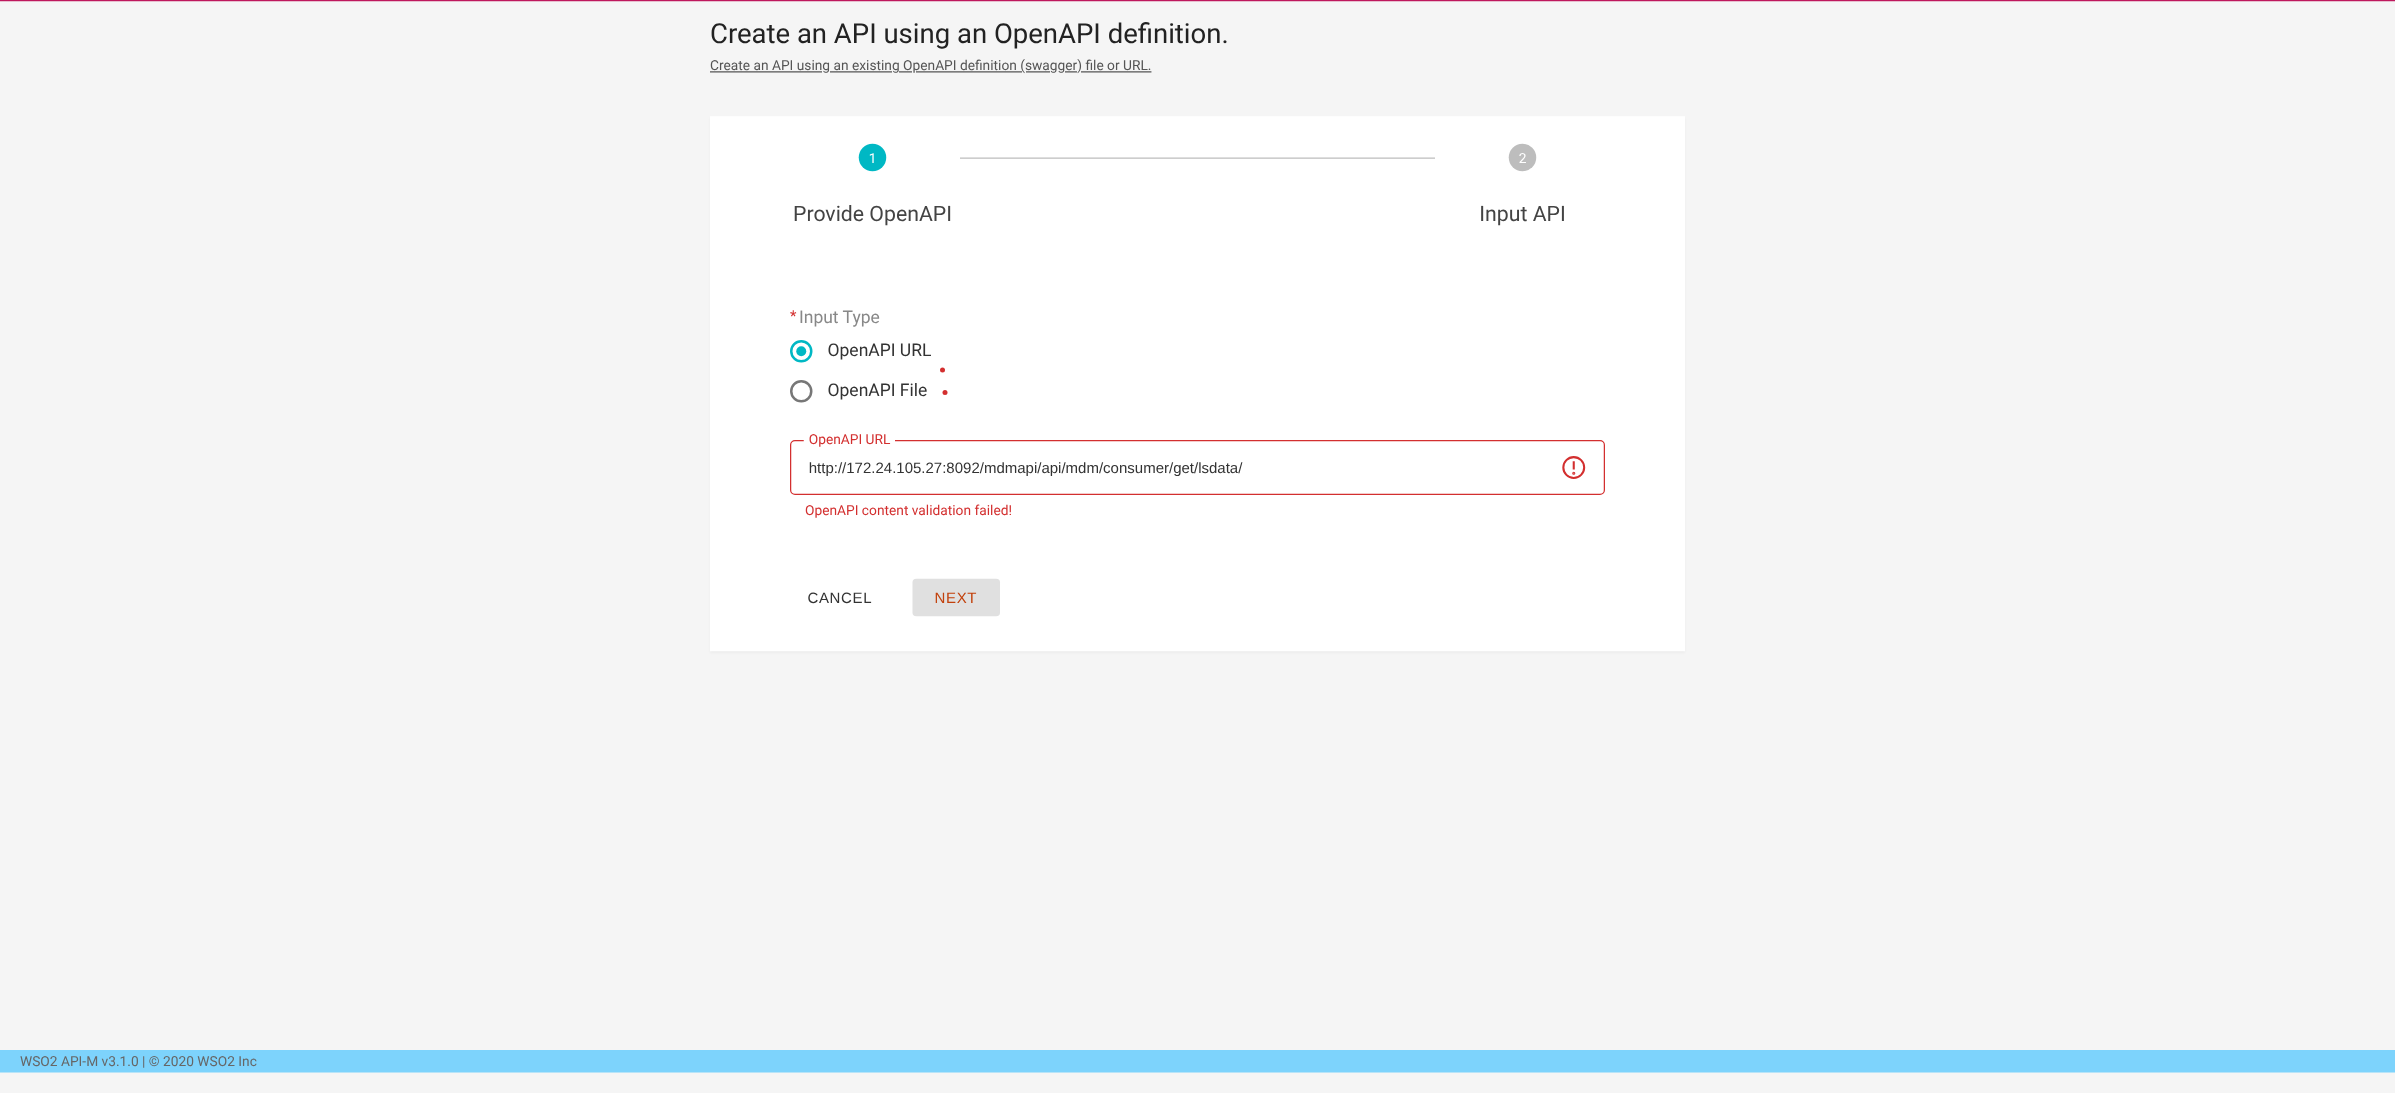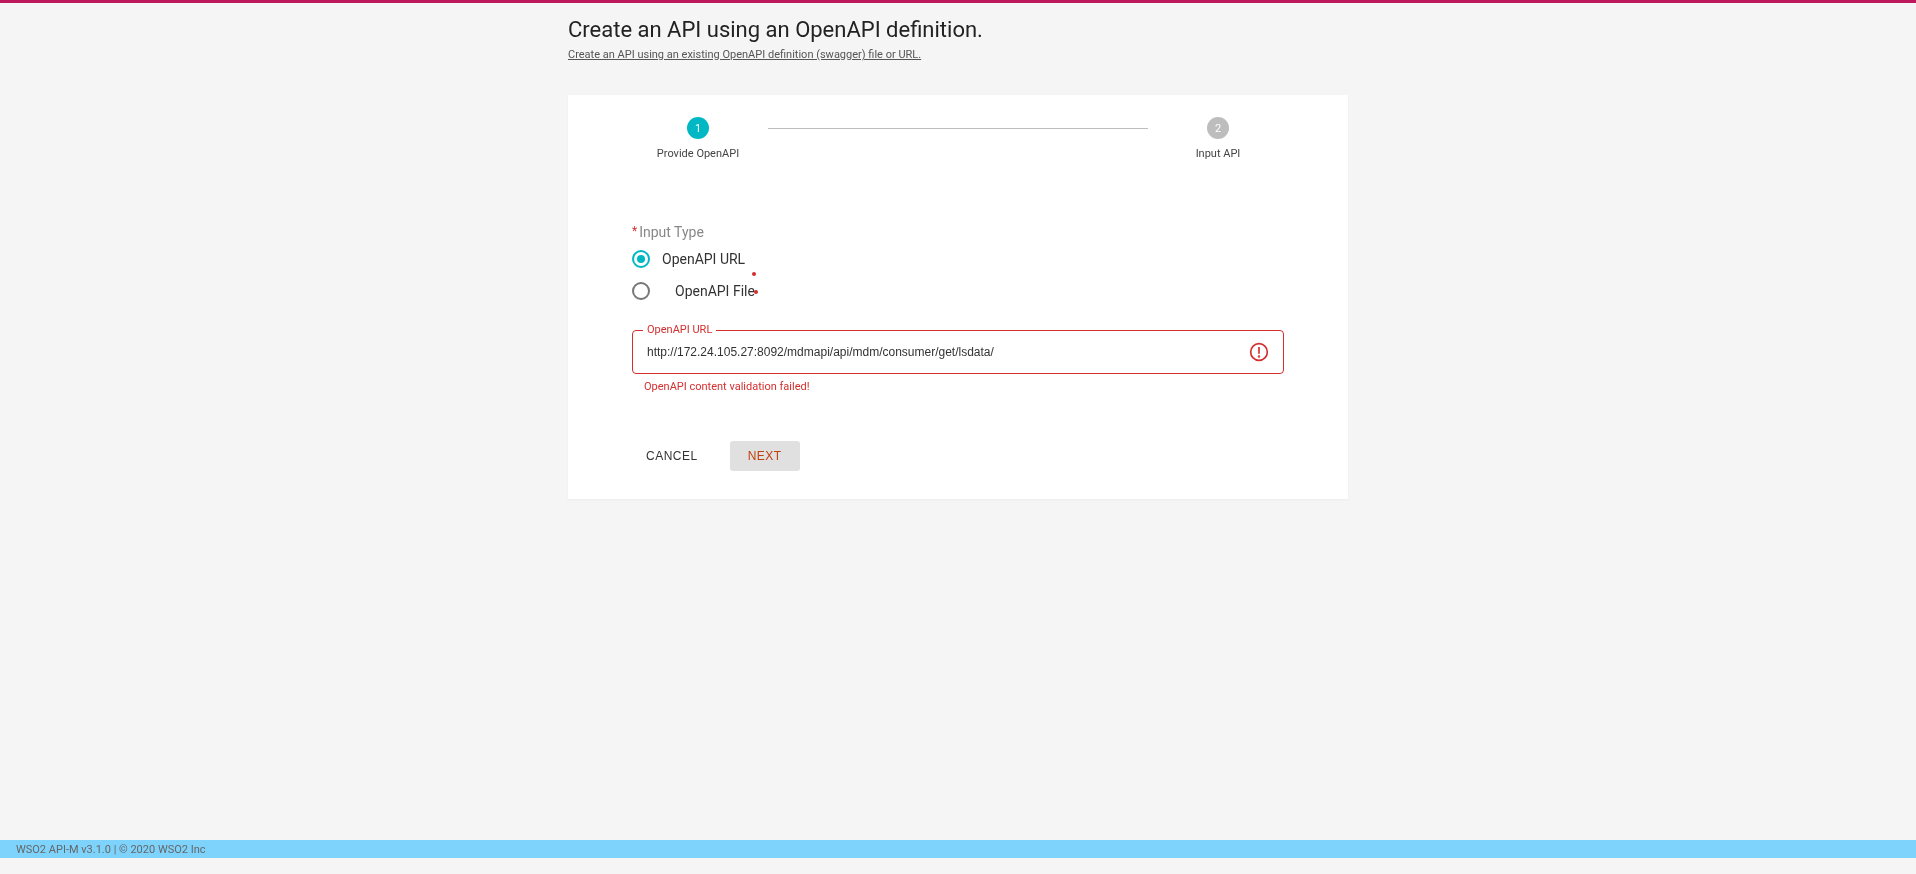--- a/index.html
+++ b/index.html
@@ -8,21 +8,21 @@
     font-family: -apple-system, BlinkMacSystemFont, "Segoe UI", Roboto, "Helvetica Neue", Arial, sans-serif;
     background: #f5f5f5;
     color: #333;
     font-size: 14px;
     position: relative;
     min-height: 874px;
   }
   .page {
     width: 100%;
     min-height: 100%;
-    border-top: 3px solid #be185d;
+    border-top: 1px solid #be185d;
     display: flex;
     flex-direction: column;
   }
   .content-wrap {
     max-width: 780px;
     margin: 0 auto;
     width: 100%;
     flex: 1;
   }
   .header-block {
@@ -66,22 +66,22 @@
     display: flex;
     align-items: center;
     justify-content: center;
     font-size: 11px;
     color: #fff;
     z-index: 2;
   }
   .step-active .step-circle { background: #00b8c4; }
   .step-inactive .step-circle { background: #bdbdbd; }
   .step-label {
-    margin-top: 8px;
-    font-size: 11px;
+    margin-top: 25px;
+    font-size: 17px;
     color: #444;
     white-space: nowrap;
   }
   .step-connector {
     flex: 1;
     height: 1px;
     background: #bdbdbd;
     margin-top: 11px;
   }
   
@@ -263,21 +263,21 @@
           <span class="req">*</span><span>Input Type</span>
         </div>
 
         <div class="radio-row">
           <div class="radio-outer selected">
             <div class="radio-inner"></div>
           </div>
           <span class="radio-label">OpenAPI URL</span>
         </div>
 
-        <div class="radio-row" style="margin-top:14px;gap:13px;">
+        <div class="radio-row" style="margin-top:14px;">
           <div class="radio-outer"></div>
           <span class="radio-label">OpenAPI File</span>
         </div>
 
         <div class="spinner-dots">
           <div class="dot d1"></div>
           <div class="dot d2"></div>
         </div>
 
         <div class="field-wrap">

